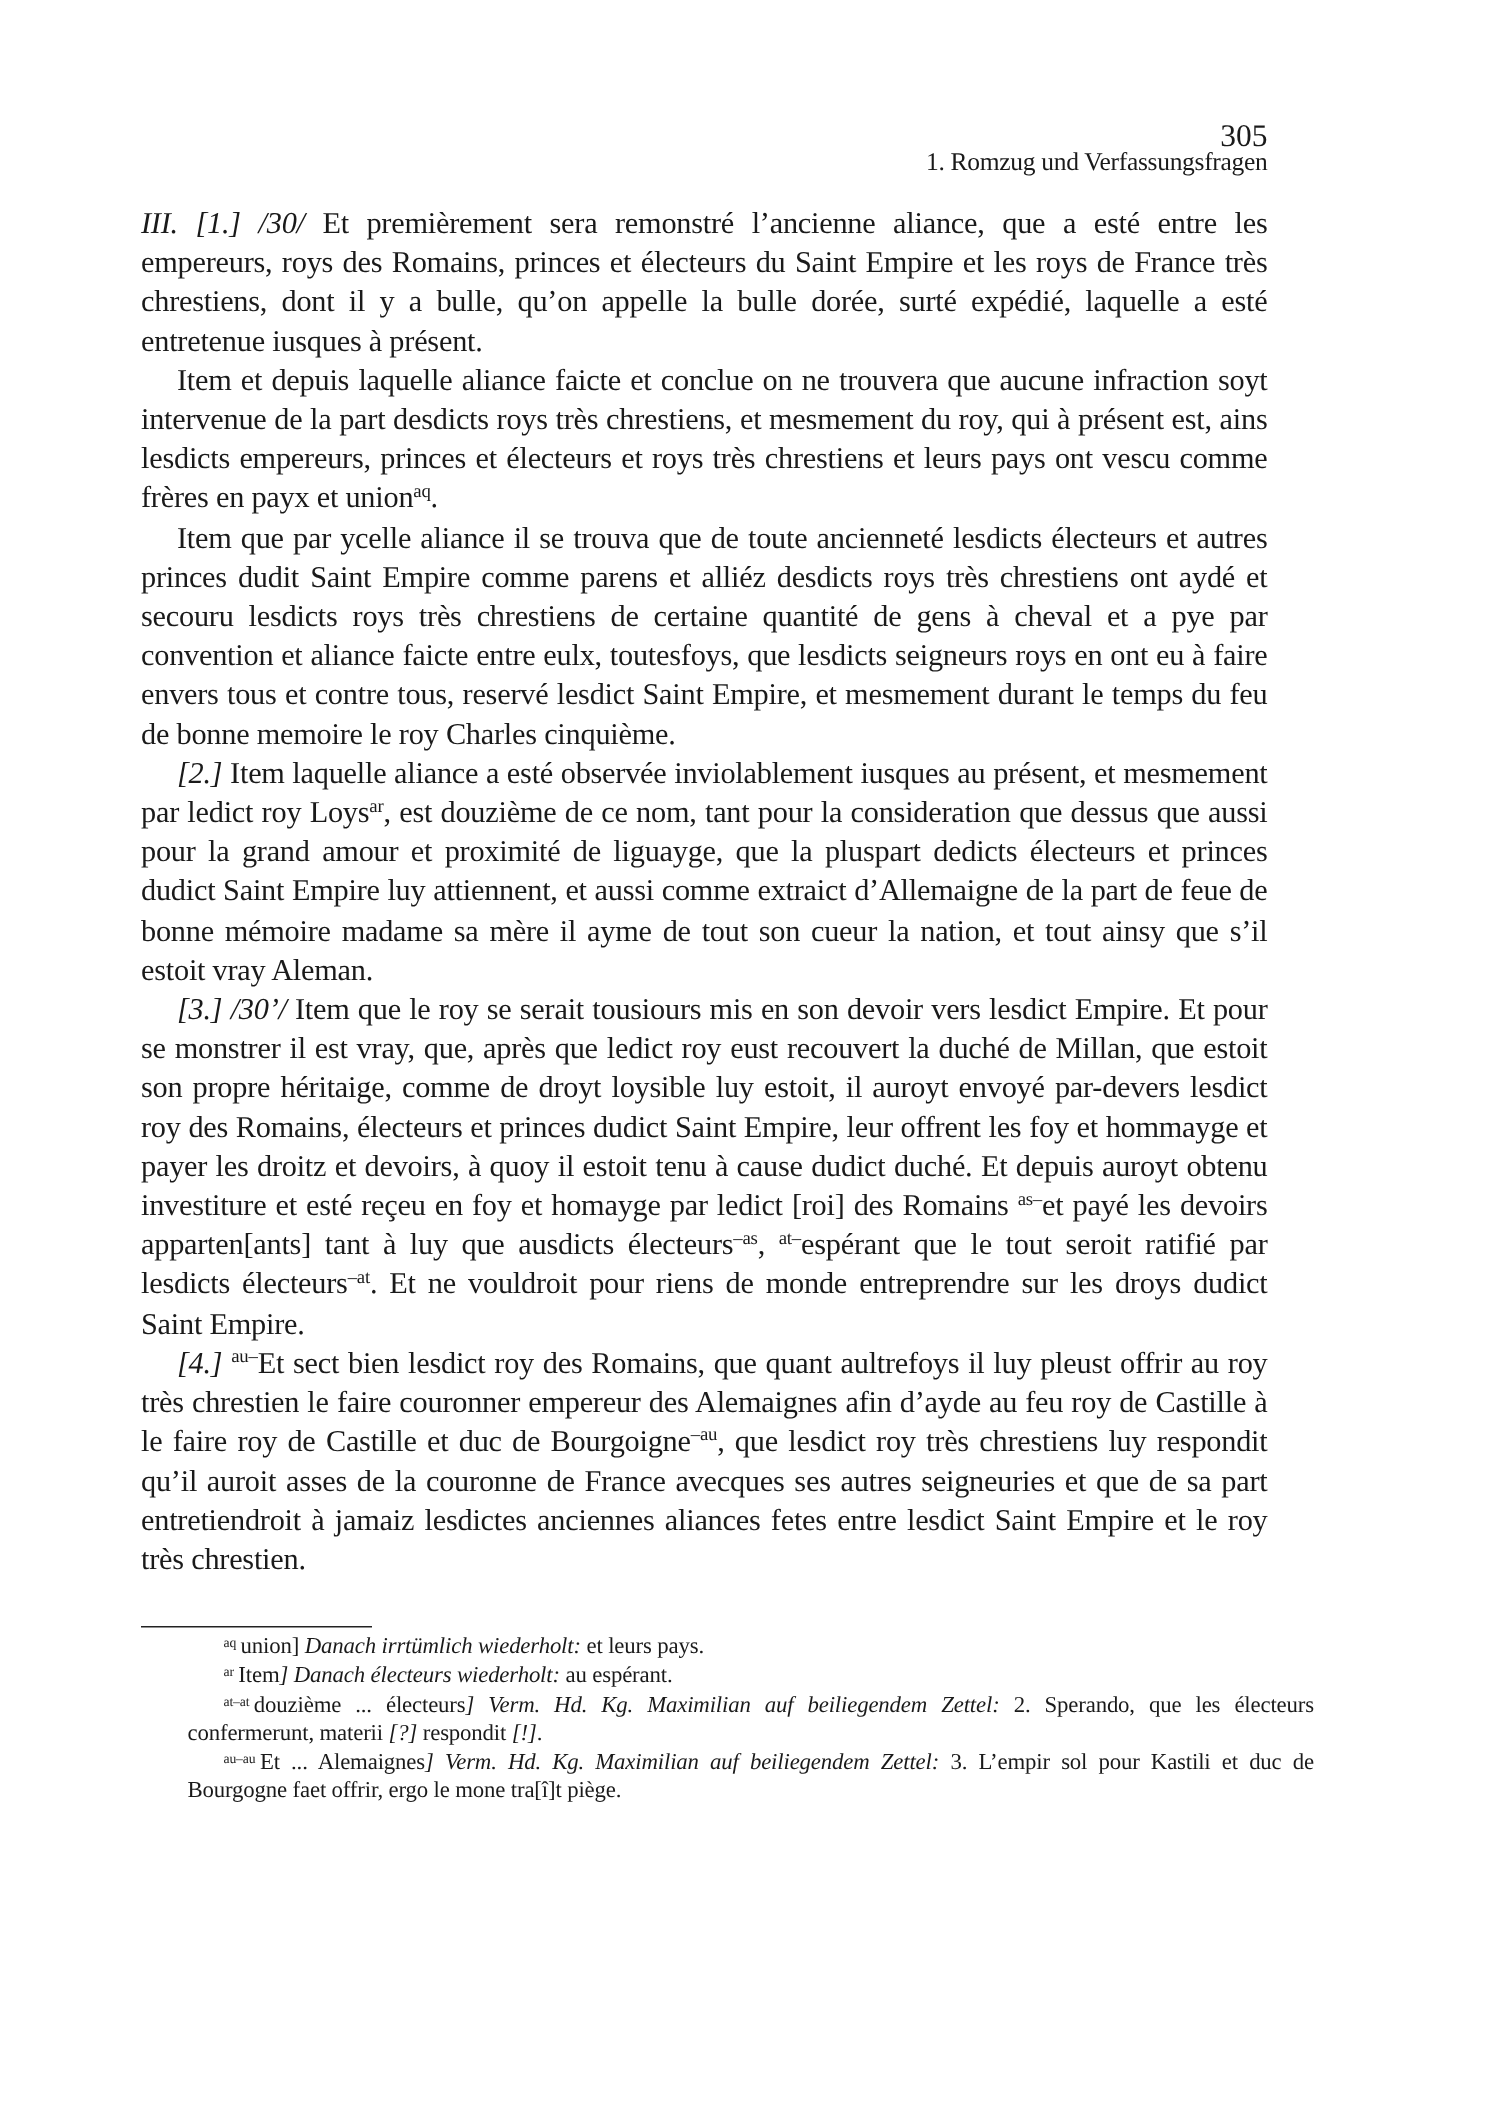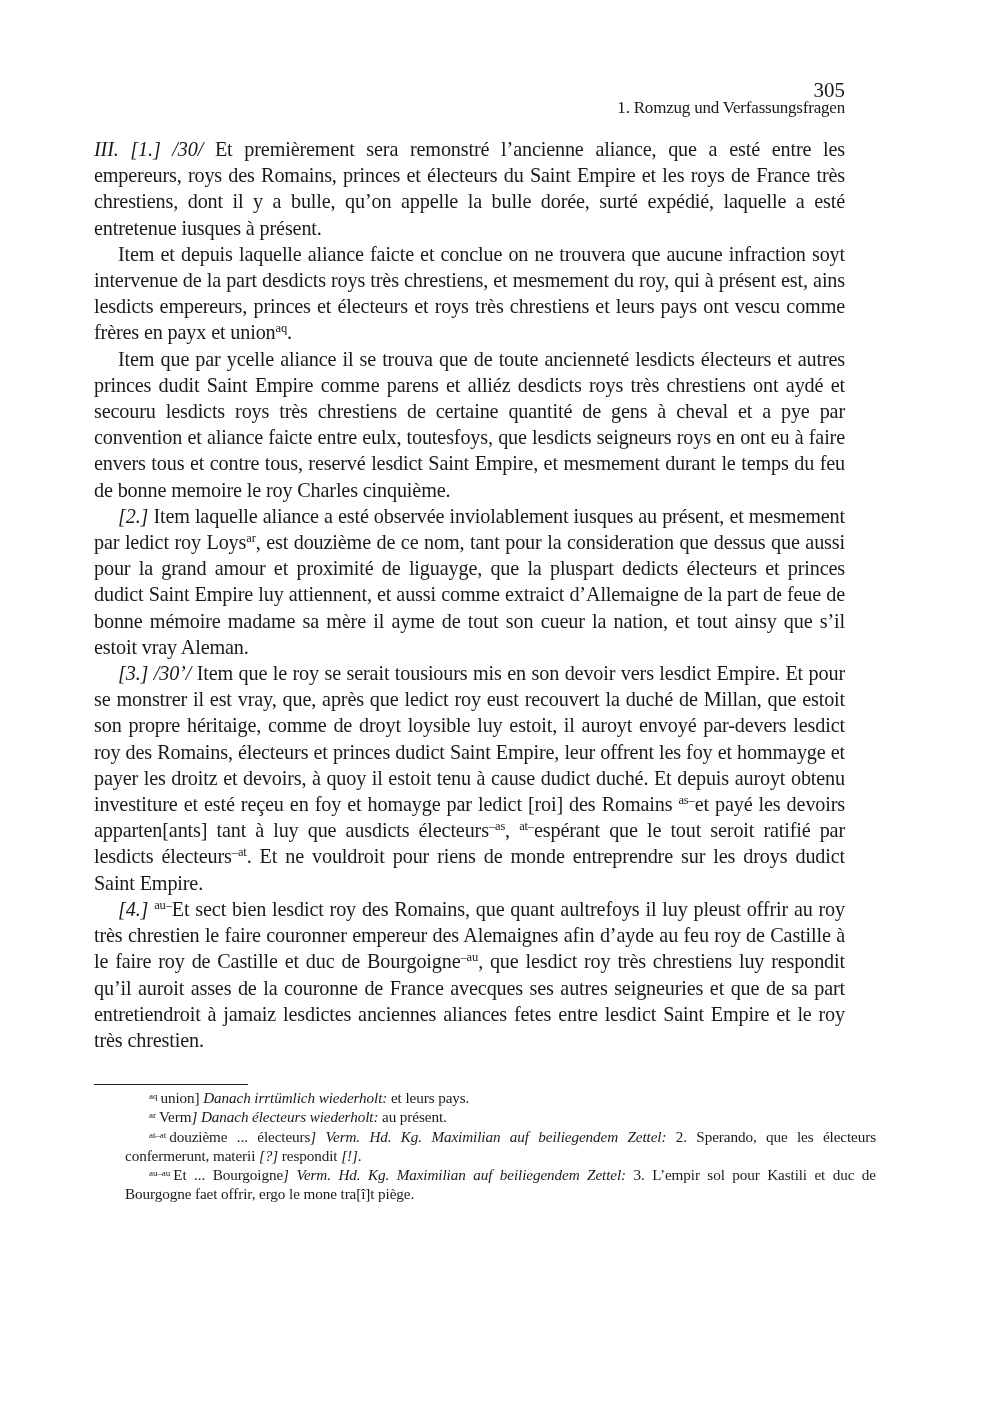--- a/index.html
+++ b/index.html
@@ -34,16 +34,16 @@
     <p class="indent"><span class="it">[2.]</span><span> Item laquelle aliance a esté observée inviolablement iusques au présent, et mesmement par ledict roy Loys</span><sup>ar</sup><span>, est douzième de ce nom, tant pour la consideration que dessus que aussi pour la grand amour et proximité de liguayge, que la pluspart dedicts électeurs et princes dudict Saint Empire luy attiennent, et aussi comme extraict d’Allemaigne de la part de feue de bonne mémoire madame sa mère il ayme de tout son cueur la nation, et tout ainsy que s’il estoit vray Aleman.</span></p>
     <p class="indent"><span class="it">[3.] /30’/</span><span> Item que le roy se serait tousiours mis en son devoir vers lesdict Empire. Et pour se monstrer il est vray, que, après que ledict roy eust recouvert la duché de Millan, que estoit son propre héritaige, comme de droyt loysible luy estoit, il auroyt envoyé par-devers lesdict roy des Romains, électeurs et princes dudict Saint Empire, leur offrent les foy et hommayge et payer les droitz et devoirs, à quoy il estoit tenu à cause dudict duché. Et depuis auroyt obtenu investiture et esté reçeu en foy et homayge par ledict [roi] des Romains </span><sup>as–</sup><span>et payé les devoirs apparten[ants] tant à luy que ausdicts électeurs</span><sup>–as</sup><span>, </span><sup>at–</sup><span>espérant que le tout seroit ratifié par lesdicts électeurs</span><sup>–at</sup><span>. Et ne vouldroit pour riens de monde entreprendre sur les droys dudict Saint Empire.</span></p>
     <p class="indent"><span class="it">[4.]</span><span> </span><sup>au–</sup><span>Et sect bien lesdict roy des Romains, que quant aultrefoys il luy pleust offrir au roy très chrestien le faire couronner empereur des Alemaignes afin d’ayde au feu roy de Castille à le faire roy de Castille et duc de Bourgoigne</span><sup>–au</sup><span>, que lesdict roy très chrestiens luy respondit qu’il auroit asses de la couronne de France avecques ses autres seigneuries et que de sa part entretiendroit à jamaiz lesdictes anciennes aliances fetes entre lesdict Saint Empire et le roy très chrestien.</span></p>
   </div>
 </div>
 
 <div class="footnote-rule"></div>
 
 <div class="footnotes">
   <p><span class="fn-mark">aq</span><span>union] </span><span class="it">Danach irrtümlich wiederholt:</span><span> et leurs pays.</span></p>
-  <p><span class="fn-mark">ar</span><span>Verm</span><span class="it">] Danach électeurs wiederholt:</span><span> au présent.</span></p>
+  <p><span class="fn-mark">ar</span><span>Item</span><span class="it">] Danach électeurs wiederholt:</span><span> au espérant.</span></p>
   <p><span class="fn-mark">at–at</span><span>douzième ... électeurs</span><span class="it">] Verm. Hd. Kg. Maximilian auf beiliegendem Zettel:</span><span> 2. Sperando, que les électeurs confermerunt, materii </span><span class="it">[?]</span><span> respondit </span><span class="it">[!]</span><span>.</span></p>
-  <p><span class="fn-mark">au–au</span><span>Et ... Bourgoigne</span><span class="it">] Verm. Hd. Kg. Maximilian auf beiliegendem Zettel:</span><span> 3. L’empir sol pour Kastili et duc de Bourgogne faet offrir, ergo le mone tra[î]t piège.</span></p>
+  <p><span class="fn-mark">au–au</span><span>Et ... Alemaignes</span><span class="it">] Verm. Hd. Kg. Maximilian auf beiliegendem Zettel:</span><span> 3. L’empir sol pour Kastili et duc de Bourgogne faet offrir, ergo le mone tra[î]t piège.</span></p>
 </div>
 
 </body></html>

